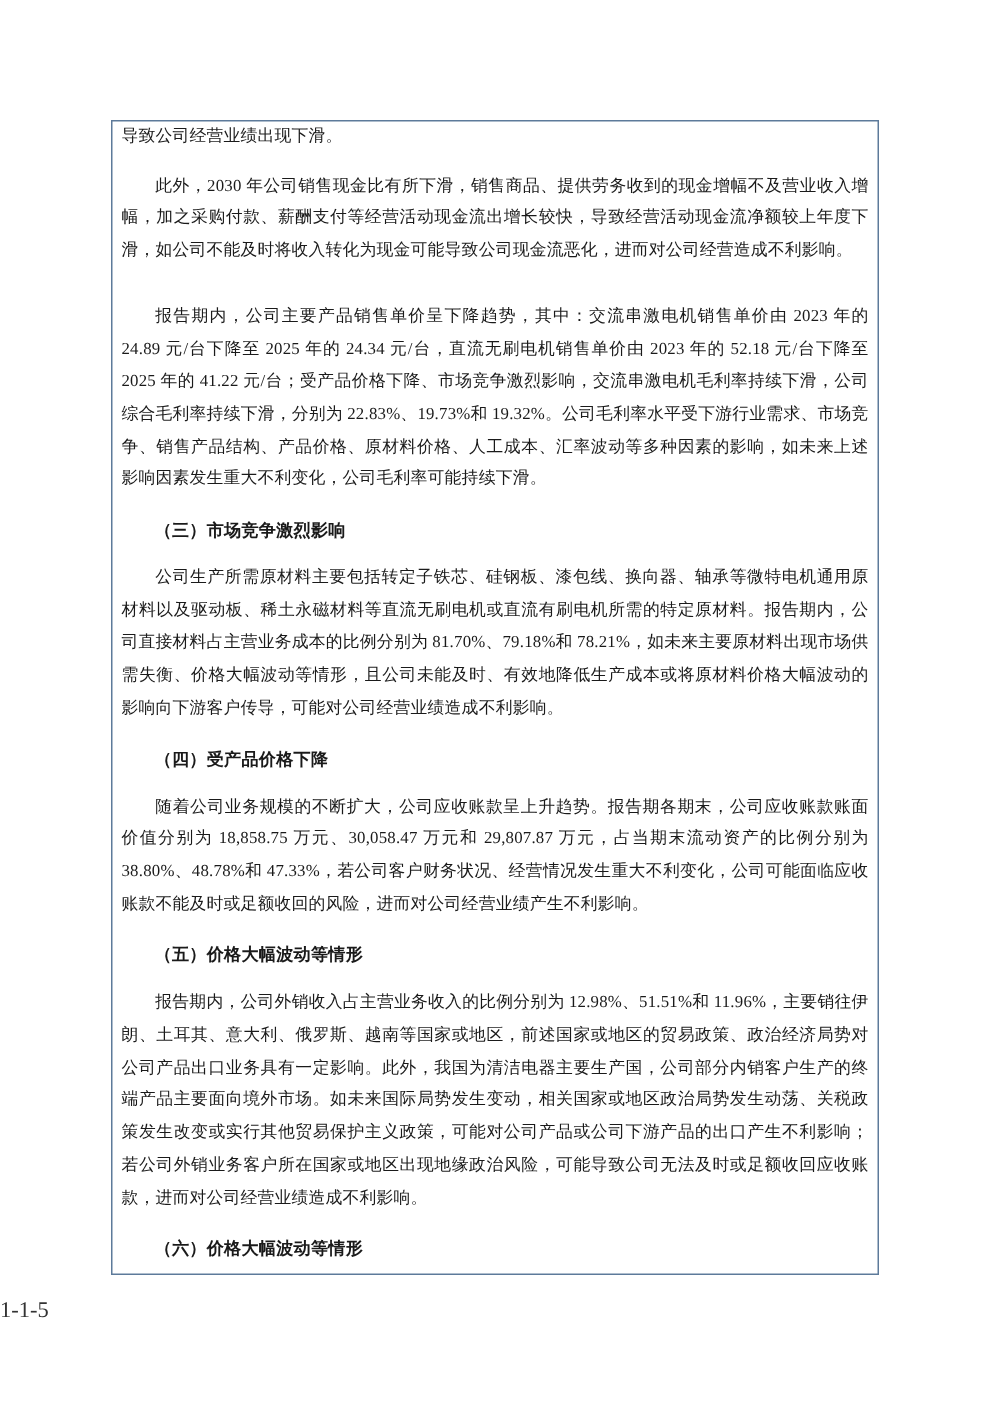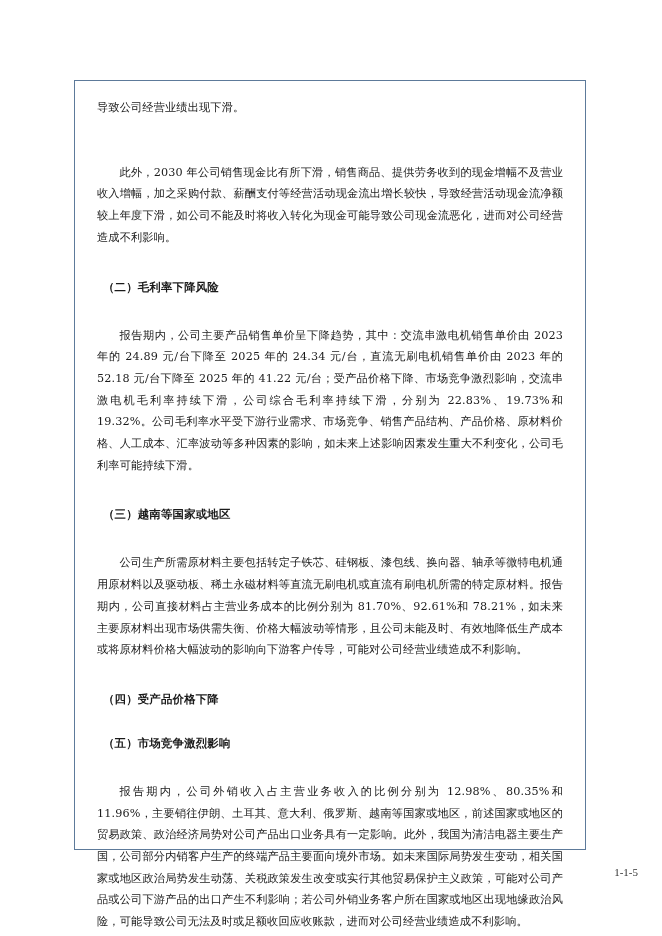--- a/index.html
+++ b/index.html
@@ -21,23 +21,24 @@
       top: 80px;
       width: 512px;
       height: 770px;
       border: 1px solid #5d7a9a;
       box-sizing: border-box;
       padding: 0 6px 0 6px;
     }
     .para {
       font-size: 11.2px;
       line-height: 21.7px;
-      margin: 16px;
+      margin: 0;
       text-align: justify;
       letter-spacing: 0.15px;
+      font-family: Liberation Serif, serif;
     }
     .para.indent {
       text-indent: 22.5px;
     }
     .gap {
       height: 11px;
     }
     .heading {
       font-size: 11.4px;
       font-weight: bold;
@@ -45,45 +46,45 @@
       margin: 0;
       padding-left: 22px;
       font-family: "DejaVu Sans", "Liberation Sans", sans-serif;
       letter-spacing: 0.2px;
     }
     .page-number {
       position: absolute;
       left: 0;
       width: 638px;
       top: 866px;
-      text-align: right;
-      font-size: 11px;
+      text-align: left;
+      font-size: 15px;
       color: #333;
       font-family: "Liberation Serif", serif;
     }
   </style>
 </head>
 <body>
 
 <div class="frame">
   <p class="para">导致公司经营业绩出现下滑。</p>
   <div class="gap"></div>
   <p class="para indent">此外，2030 年公司销售现金比有所下滑，销售商品、提供劳务收到的现金增幅不及营业收入增幅，加之采购付款、薪酬支付等经营活动现金流出增长较快，导致经营活动现金流净额较上年度下滑，如公司不能及时将收入转化为现金可能导致公司现金流恶化，进而对公司经营造成不利影响。</p>
   <div class="gap"></div>
-  <h3 class="heading">（二）毛利率下降风险</h3>
   <div class="gap"></div>
   <p class="para indent">报告期内，公司主要产品销售单价呈下降趋势，其中：交流串激电机销售单价由 2023 年的 24.89 元/台下降至 2025 年的 24.34 元/台，直流无刷电机销售单价由 2023 年的 52.18 元/台下降至 2025 年的 41.22 元/台；受产品价格下降、市场竞争激烈影响，交流串激电机毛利率持续下滑，公司综合毛利率持续下滑，分别为 22.83%、19.73%和 19.32%。公司毛利率水平受下游行业需求、市场竞争、销售产品结构、产品价格、原材料价格、人工成本、汇率波动等多种因素的影响，如未来上述影响因素发生重大不利变化，公司毛利率可能持续下滑。</p>
   <div class="gap"></div>
-  <h3 class="heading">（三）越南等国家或地区</h3>
+  <h3 class="heading">（三）市场竞争激烈影响</h3>
   <div class="gap"></div>
-  <p class="para indent">公司生产所需原材料主要包括转定子铁芯、硅钢板、漆包线、换向器、轴承等微特电机通用原材料以及驱动板、稀土永磁材料等直流无刷电机或直流有刷电机所需的特定原材料。报告期内，公司直接材料占主营业务成本的比例分别为 81.70%、92.61%和 78.21%，如未来主要原材料出现市场供需失衡、价格大幅波动等情形，且公司未能及时、有效地降低生产成本或将原材料价格大幅波动的影响向下游客户传导，可能对公司经营业绩造成不利影响。</p>
+  <p class="para indent">公司生产所需原材料主要包括转定子铁芯、硅钢板、漆包线、换向器、轴承等微特电机通用原材料以及驱动板、稀土永磁材料等直流无刷电机或直流有刷电机所需的特定原材料。报告期内，公司直接材料占主营业务成本的比例分别为 81.70%、79.18%和 78.21%，如未来主要原材料出现市场供需失衡、价格大幅波动等情形，且公司未能及时、有效地降低生产成本或将原材料价格大幅波动的影响向下游客户传导，可能对公司经营业绩造成不利影响。</p>
   <div class="gap"></div>
   <h3 class="heading">（四）受产品价格下降</h3>
   <div class="gap"></div>
+  <p class="para indent">随着公司业务规模的不断扩大，公司应收账款呈上升趋势。报告期各期末，公司应收账款账面价值分别为 18,858.75 万元、30,058.47 万元和 29,807.87 万元，占当期末流动资产的比例分别为 38.80%、48.78%和 47.33%，若公司客户财务状况、经营情况发生重大不利变化，公司可能面临应收账款不能及时或足额收回的风险，进而对公司经营业绩产生不利影响。</p>
   <div class="gap"></div>
-  <h3 class="heading">（五）市场竞争激烈影响</h3>
+  <h3 class="heading">（五）价格大幅波动等情形</h3>
   <div class="gap"></div>
-  <p class="para indent">报告期内，公司外销收入占主营业务收入的比例分别为 12.98%、80.35%和 11.96%，主要销往伊朗、土耳其、意大利、俄罗斯、越南等国家或地区，前述国家或地区的贸易政策、政治经济局势对公司产品出口业务具有一定影响。此外，我国为清洁电器主要生产国，公司部分内销客户生产的终端产品主要面向境外市场。如未来国际局势发生变动，相关国家或地区政治局势发生动荡、关税政策发生改变或实行其他贸易保护主义政策，可能对公司产品或公司下游产品的出口产生不利影响；若公司外销业务客户所在国家或地区出现地缘政治风险，可能导致公司无法及时或足额收回应收账款，进而对公司经营业绩造成不利影响。</p>
+  <p class="para indent">报告期内，公司外销收入占主营业务收入的比例分别为 12.98%、51.51%和 11.96%，主要销往伊朗、土耳其、意大利、俄罗斯、越南等国家或地区，前述国家或地区的贸易政策、政治经济局势对公司产品出口业务具有一定影响。此外，我国为清洁电器主要生产国，公司部分内销客户生产的终端产品主要面向境外市场。如未来国际局势发生变动，相关国家或地区政治局势发生动荡、关税政策发生改变或实行其他贸易保护主义政策，可能对公司产品或公司下游产品的出口产生不利影响；若公司外销业务客户所在国家或地区出现地缘政治风险，可能导致公司无法及时或足额收回应收账款，进而对公司经营业绩造成不利影响。</p>
   <div class="gap"></div>
   <h3 class="heading">（六）价格大幅波动等情形</h3>
 </div>
 
 <div class="page-number">1-1-5</div>
 
 </body></html>

